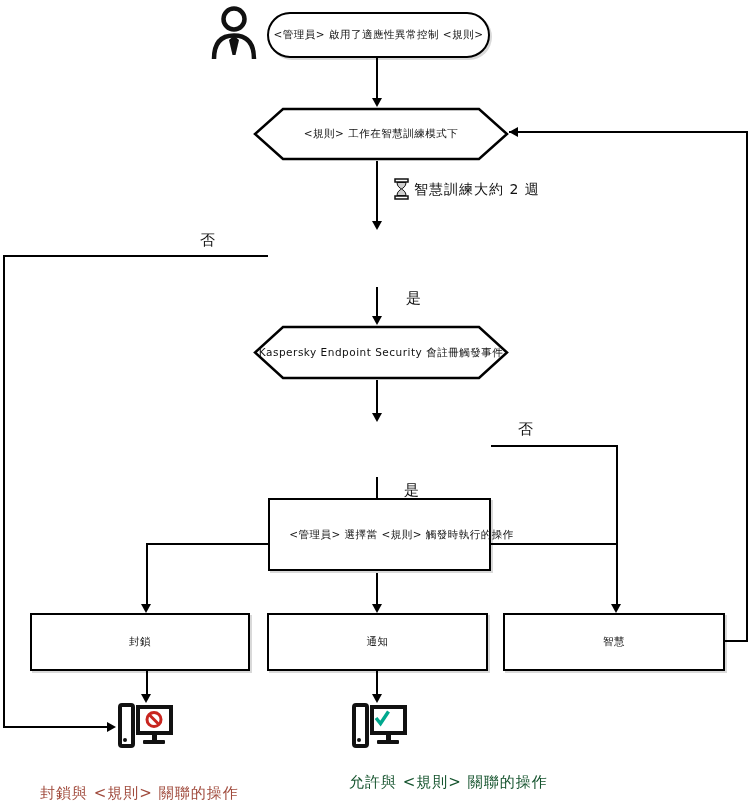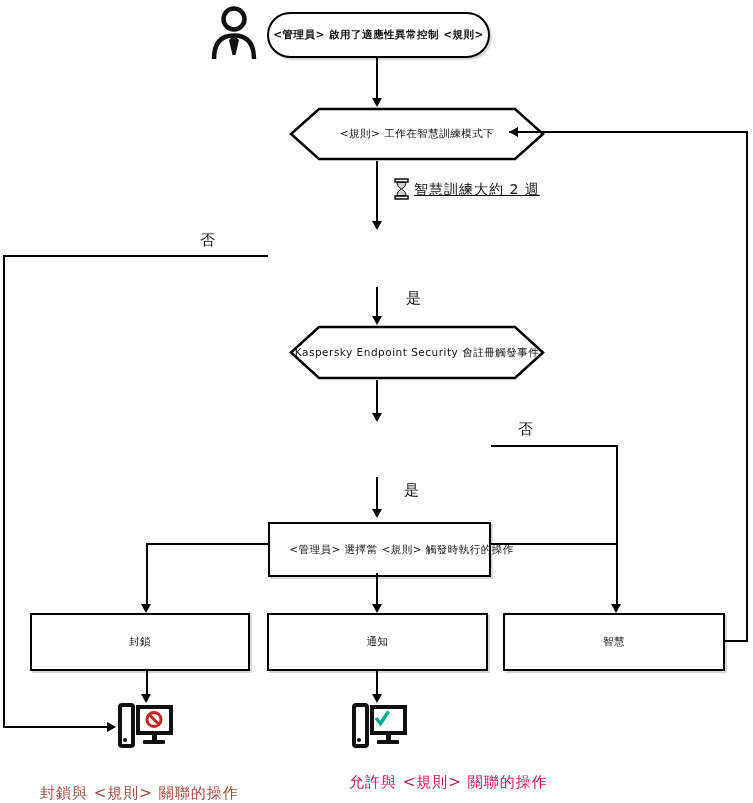--- a/index.html
+++ b/index.html
@@ -12,42 +12,42 @@
   
   .arr{position:absolute;width:0;height:0;}
   .arr-down{border-left:5px solid transparent;border-right:5px solid transparent;border-top:9px solid #000;}
   .arr-right{border-top:5px solid transparent;border-bottom:5px solid transparent;border-left:9px solid #000;}
   .arr-left{border-top:5px solid transparent;border-bottom:5px solid transparent;border-right:9px solid #000;}
   
   .node{position:absolute;box-sizing:border-box;border:2px solid #000;background:#fff;
         display:flex;align-items:center;justify-content:center;text-align:center;
         font-size:10.5px;letter-spacing:0.5px;box-shadow:2px 2px 0 #d9d9d9;white-space:nowrap;}
   .stadium{border-radius:23px;}
-  .hexwrap{position:absolute;margin-left:36px;}
+  .hexwrap{position:absolute;}
   .hexwrap svg{display:block;}
   .hexlabel{position:absolute;left:0;top:0;right:0;bottom:0;display:flex;align-items:center;
             justify-content:center;font-size:10.5px;letter-spacing:0.5px;white-space:nowrap;}
   .edge-label{position:absolute;font-size:15px;letter-spacing:1px;color:#111;}
   .note{position:absolute;font-size:14px;letter-spacing:1px;color:#111;white-space:nowrap;}
   .outcome{position:absolute;font-size:15px;letter-spacing:1px;white-space:nowrap;}
   .outcome-blocked{color:#a04a3c;}
-  .outcome-allowed{color:#be185d;}
+  .outcome-allowed{color:#14532d;}
 </style>
 </head>
 <body>
 
 <div class="stage">
 
   <svg class="abs" style="left:210px;top:5px;" width="48" height="54" viewBox="0 0 48 54">
     <circle cx="24" cy="14" r="10.5" fill="none" stroke="#111" stroke-width="4.5"></circle>
     <path d="M4,54 C4,36 13,30.5 24,30.5 C35,30.5 44,36 44,54" fill="none" stroke="#111" stroke-width="4.5"></path>
     <path d="M24,30.5 L19,35 L22.5,50 L25.5,50 L29,35 Z" fill="#111"></path>
   </svg>
 
-  <div class="node stadium" style="left:267px;top:12px;width:223px;height:46px;font-weight:bold;">
+  <div class="node stadium" style="left:267px;top:12px;width:223px;height:46px;">
     <span>&lt;管理員&gt; 啟用了適應性異常控制 &lt;規則&gt;</span>
   </div>
 
   <div class="vline" style="left:376px;top:58px;height:40px;"></div>
   <div class="arr arr-down" style="left:372px;top:98px;"></div>
 
   <div class="hexwrap" style="left:253px;top:107px;width:256px;height:54px;">
     <svg width="256" height="54" viewBox="0 0 256 54">
       <polygon points="30,2 226,2 254,27 226,52 30,52 2,27" fill="#fff" stroke="#000" stroke-width="2.5"></polygon>
     </svg>
@@ -55,21 +55,21 @@
   </div>
 
   <div class="vline" style="left:376px;top:161px;height:60px;"></div>
   <div class="arr arr-down" style="left:372px;top:221px;"></div>
   <svg class="abs" style="left:394px;top:178px;" width="15" height="22" viewBox="0 0 15 22">
     <rect x="1" y="1" width="13" height="3" fill="#fff" stroke="#111" stroke-width="1.5"></rect>
     <rect x="1" y="18" width="13" height="3" fill="#fff" stroke="#111" stroke-width="1.5"></rect>
     <path d="M3,4.5 H12 C12,8.5 9,10 7.5,11 C6,10 3,8.5 3,4.5 Z" fill="#cfcfcf" stroke="#111" stroke-width="1"></path>
     <path d="M7.5,11 C9,12 12,13.5 12,17.5 H3 C3,13.5 6,12 7.5,11 Z" fill="#cfcfcf" stroke="#111" stroke-width="1"></path>
   </svg>
-  <div class="note" style="left:414px;top:181px;text-decoration:underline;">智慧訓練大約 2 週</div>
+  <div class="note" style="left:414px;top:181px;">智慧訓練大約 2 週</div>
 
 
   <div class="edge-label" style="left:200px;top:231px;">否</div>
   <div class="hline" style="left:3px;top:255px;width:265px;"></div>
   <div class="vline" style="left:3px;top:255px;height:473px;"></div>
   <div class="hline" style="left:3px;top:726px;width:104px;"></div>
   <div class="arr arr-right" style="left:107px;top:722px;"></div>
 
   <div class="edge-label" style="left:406px;top:289px;">是</div>
   <div class="vline" style="left:376px;top:287px;height:29px;"></div>
@@ -88,21 +88,21 @@
 
   <div class="edge-label" style="left:518px;top:420px;">否</div>
   <div class="hline" style="left:491px;top:445px;width:127px;"></div>
   <div class="vline" style="left:616px;top:445px;height:159px;"></div>
   <div class="arr arr-down" style="left:611px;top:604px;"></div>
 
   <div class="edge-label" style="left:404px;top:481px;">是</div>
   <div class="vline" style="left:376px;top:477px;height:32px;"></div>
   <div class="arr arr-down" style="left:372px;top:509px;"></div>
 
-  <div class="node" style="left:268px;top:522px;width:223px;height:55px;padding-left:44px;">
+  <div class="node" style="left:268px;top:498px;width:223px;height:73px;padding-left:44px;">
     <span>&lt;管理員&gt; 選擇當 &lt;規則&gt; 觸發時執行的操作</span>
   </div>
 
   <div class="hline" style="left:147px;top:543px;width:121px;"></div>
   <div class="vline" style="left:146px;top:543px;height:61px;"></div>
   <div class="arr arr-down" style="left:141px;top:604px;"></div>
 
   <div class="vline" style="left:376px;top:573px;height:31px;"></div>
   <div class="arr arr-down" style="left:372px;top:604px;"></div>
 

